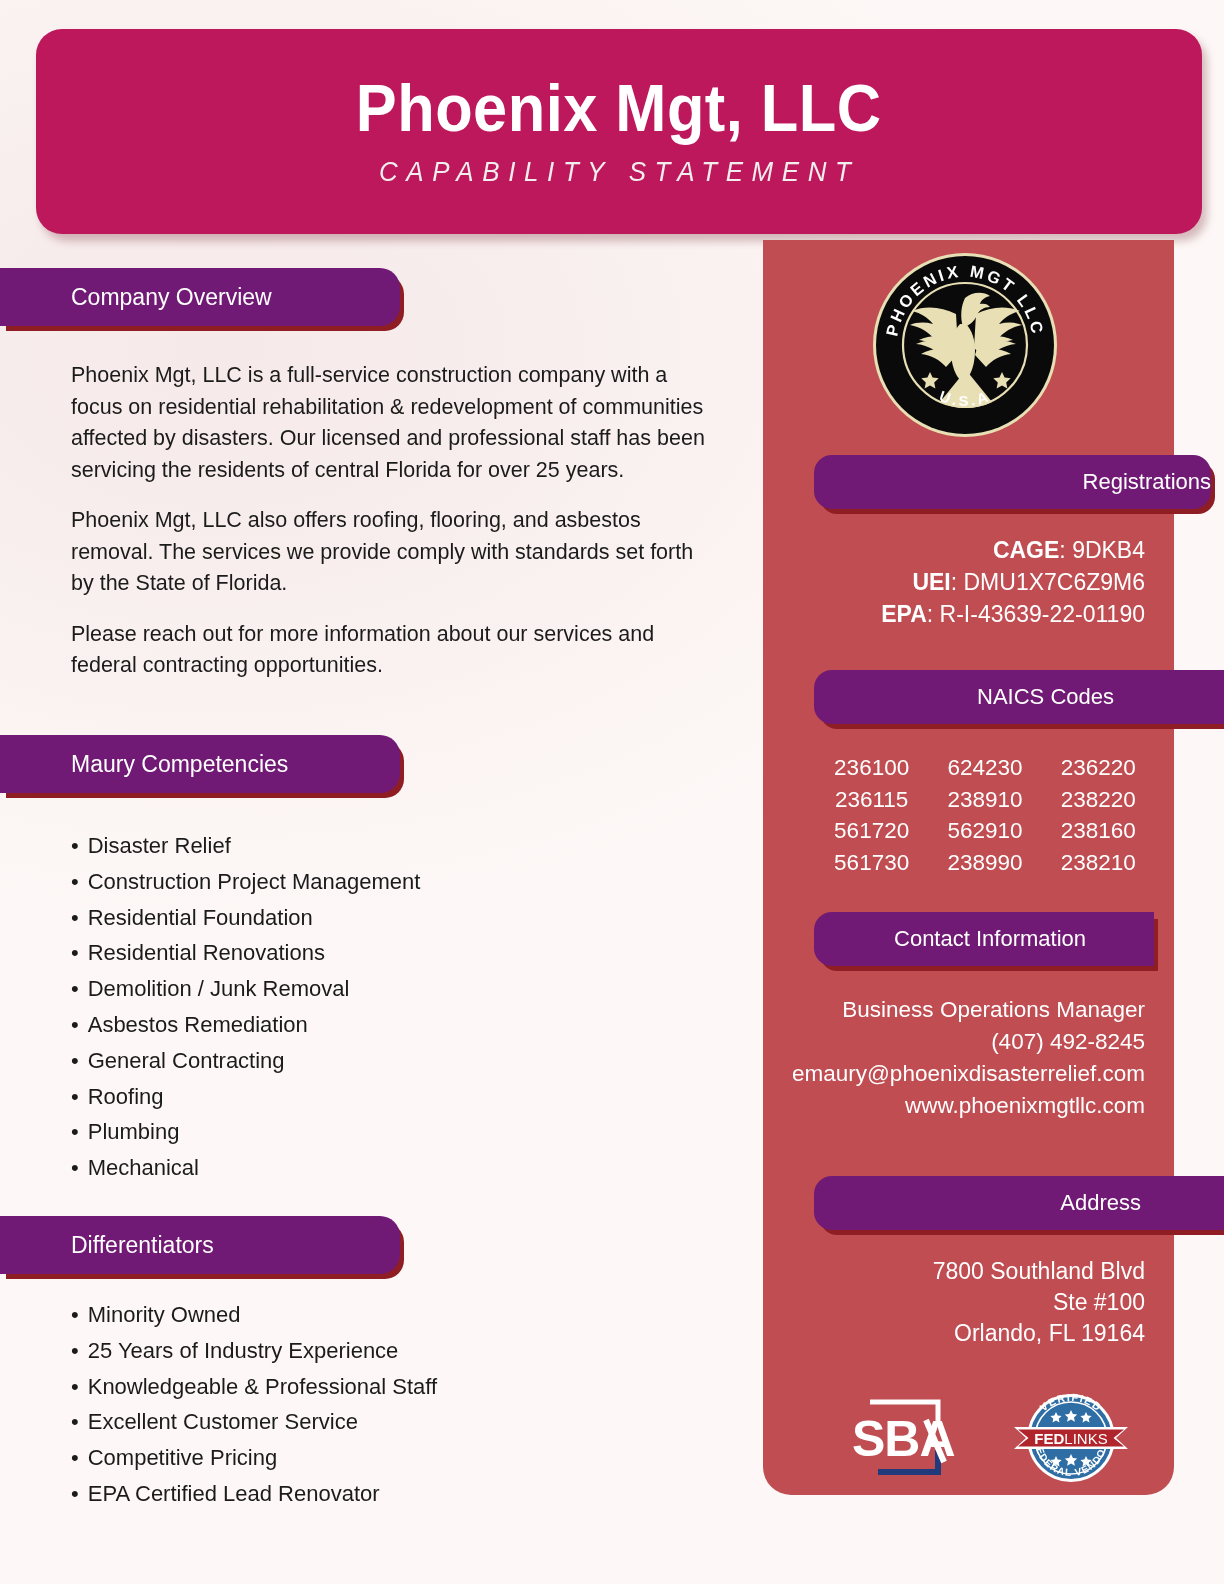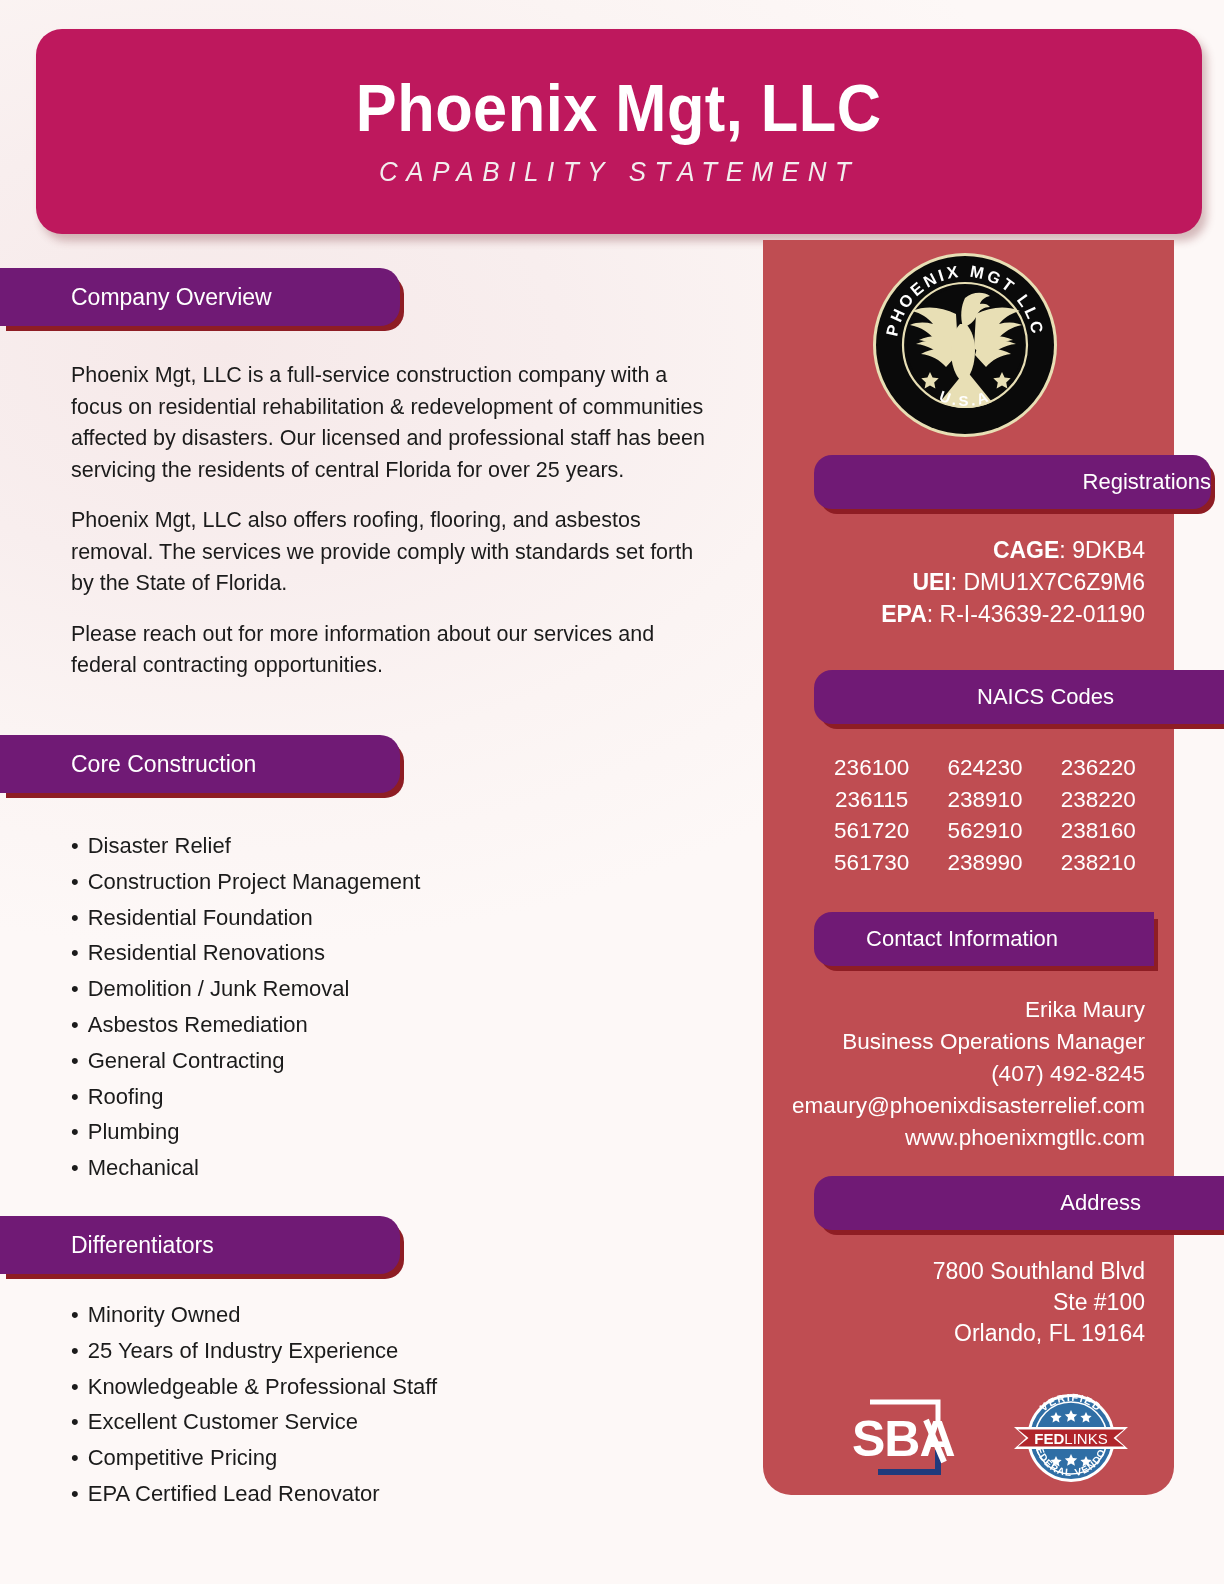--- a/index.html
+++ b/index.html
@@ -77,21 +77,21 @@
     justify-content:flex-end;
     padding-right:0;
     font-size:22px;
   }
   .hdr-reg {
     left:814px; top:455px; width:397px;
     border-radius:18px;
     padding-right:0;
   }
   .hdr-naics { left:814px; top:670px; width:410px; border-top-left-radius:18px; border-bottom-left-radius:18px; padding-right:110px; }
-  .hdr-contact { left:814px; top:912px; width:340px; border-top-left-radius:18px; border-bottom-left-radius:18px; padding-right:96px; }
+  .hdr-contact { left:814px; top:912px; width:340px; border-top-left-radius:18px; border-bottom-left-radius:18px; padding-right:68px; }
   .hdr-address { left:814px; top:1176px; width:410px; border-top-left-radius:18px; border-bottom-left-radius:18px; padding-right:83px; }
 
   .hdr-co { top:268px; width:400px; }
   .hdr-cc { top:735px; width:400px; }
   .hdr-df { top:1216px; width:400px; }
 
   
   .overview {
     position:absolute;
     left:71px; top:360px;
@@ -218,21 +218,21 @@
   <span>Company Overview</span>
 </div>
 
 <div class="overview">
   <p>Phoenix Mgt, LLC is a full-service construction company with a focus on residential rehabilitation &amp; redevelopment of communities affected by disasters. Our licensed and professional staff has been servicing the residents of central Florida for over 25 years.</p>
   <p>Phoenix Mgt, LLC also offers roofing, flooring, and asbestos removal. The services we provide comply with standards set forth by the State of Florida.</p>
   <p>Please reach out for more information about our services and federal contracting opportunities.</p>
 </div>
 
 <div class="hdr hdr-left hdr-cc">
-  <span>Core Construction</span>
+  <span>Maury Competencies</span>
 </div>
 
 <ul class="bullets bullets-cc">
   <li>Disaster Relief</li>
   <li>Construction Project Management</li>
   <li>Residential Foundation</li>
   <li>Residential Renovations</li>
   <li>Demolition / Junk Removal</li>
   <li>Asbestos Remediation</li>
   <li>General Contracting</li>
@@ -287,21 +287,20 @@
   <span>561730</span>
   <span>238990</span>
   <span>238210</span>
 </div>
 
 <div class="hdr hdr-right hdr-contact">
   <span>Contact Information</span>
 </div>
 
 <div class="side-text contact-block">
-  <div>Erika Maury</div>
   <div>Business Operations Manager</div>
   <div>(407) 492-8245</div>
   <div>emaury@phoenixdisasterrelief.com</div>
   <div>www.phoenixmgtllc.com</div>
 </div>
 
 <div class="hdr hdr-right hdr-address">
   <span>Address</span>
 </div>
 

